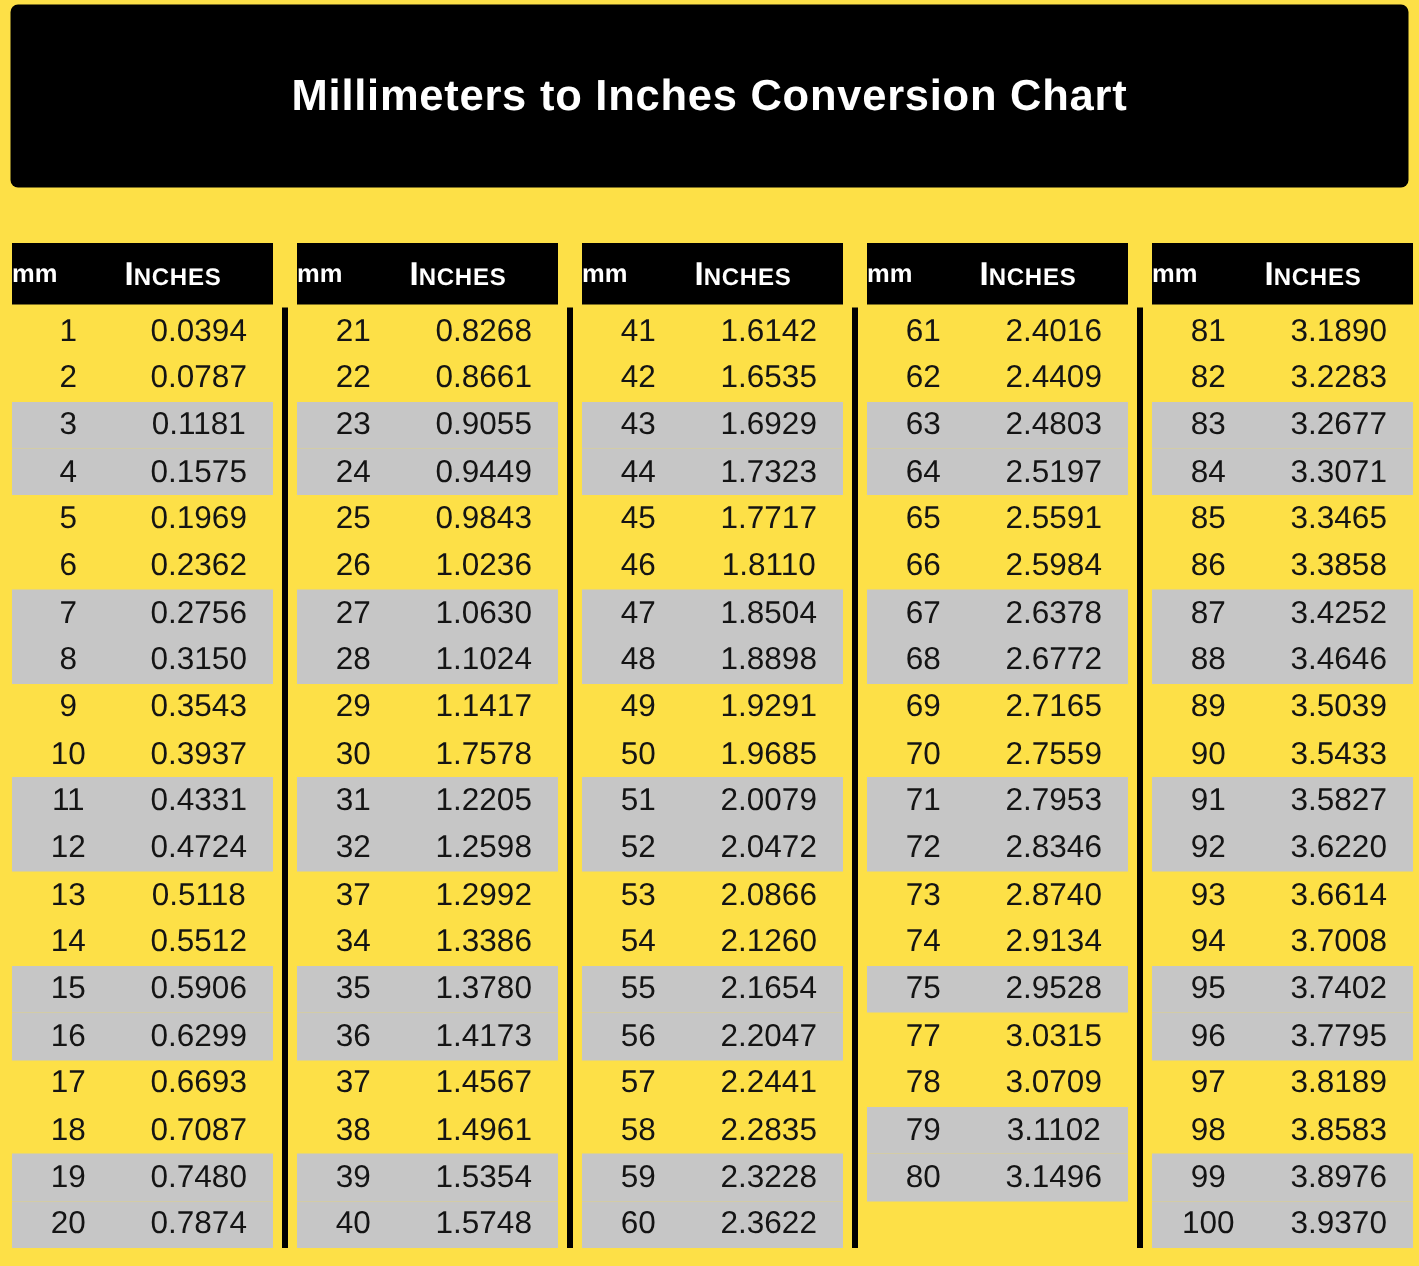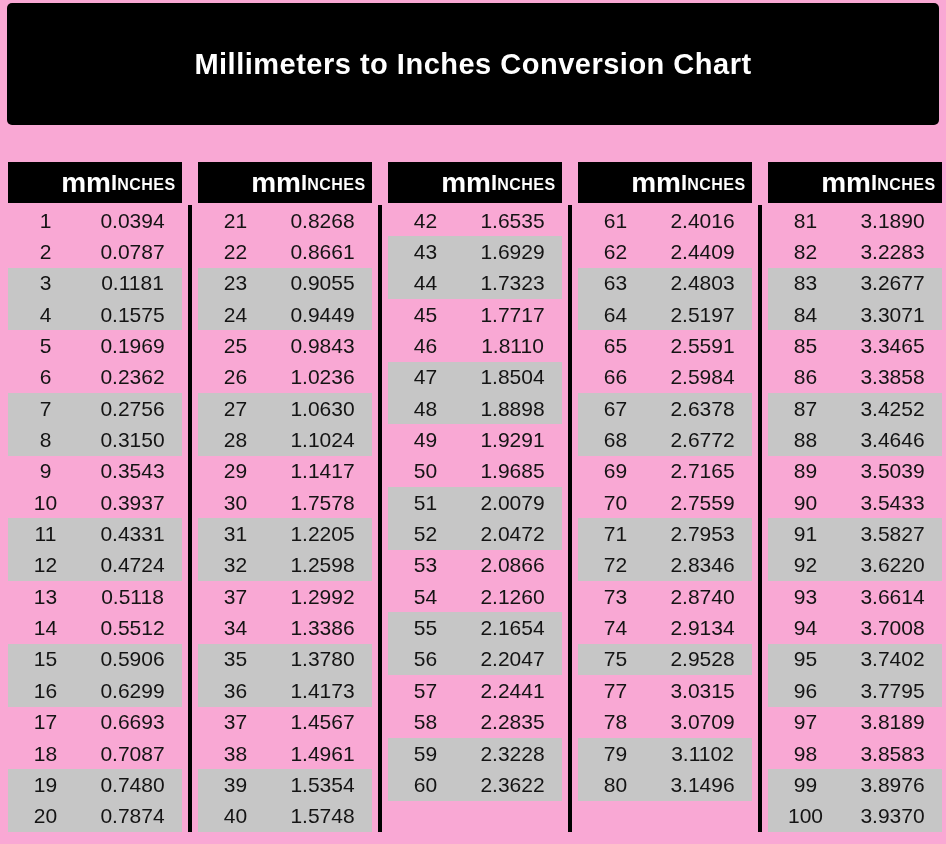--- a/index.html
+++ b/index.html
@@ -1,20 +1,20 @@
 <!DOCTYPE html>
 <html><head>
 <meta charset="utf-8">
 <style>
   html, body { margin: 0; padding: 0; background: #ffffff; }
   .page {
     position: relative;
     width: 946px;
     height: 844px;
-    background: #f9a8d4;
+    background: #fde047;
     font-family: "Liberation Sans", sans-serif;
     overflow: hidden;
   }
   .banner {
     margin: 3px 7px 0 7px;
     height: 122px;
     background: #000000;
     border-radius: 5px;
     display: flex;
     align-items: center;
@@ -35,24 +35,23 @@
   .thead {
     height: 41px;
     background: #000000;
     color: #ffffff;
     display: flex;
     align-items: center;
     margin-bottom: 2px;
   }
   .th-mm {
     width: 75px;
-    text-align: right;
+    text-align: left;
     font-weight: bold;
-    font-size: 28px;
-    margin-left: 28px;
+    font-size: 17px;
   }
   .th-in {
     flex: 1;
     font-weight: bold;
   }
   .sc-first { font-size: 22px; }
   .sc-rest  { font-size: 16px; letter-spacing: 0.5px; }
   .row {
     height: 31.35px;
     display: flex;
@@ -266,20 +265,24 @@
       <div class="divider-col">
         <div class="divider"></div>
       </div>
       <section class="tgroup">
         <div class="thead">
           <span class="th-mm">mm</span>
           <span class="th-in"><span class="sc-first">I</span><span class="sc-rest">NCHES</span></span>
         </div>
         <div class="rows">
           <div class="row">
+            <span class="cell-mm">41</span>
+            <span class="cell-in">1.6142</span>
+          </div>
+          <div class="row">
             <span class="cell-mm">42</span>
             <span class="cell-in">1.6535</span>
           </div>
           <div class="row stripe">
             <span class="cell-mm">43</span>
             <span class="cell-in">1.6929</span>
           </div>
           <div class="row stripe">
             <span class="cell-mm">44</span>
             <span class="cell-in">1.7323</span>

